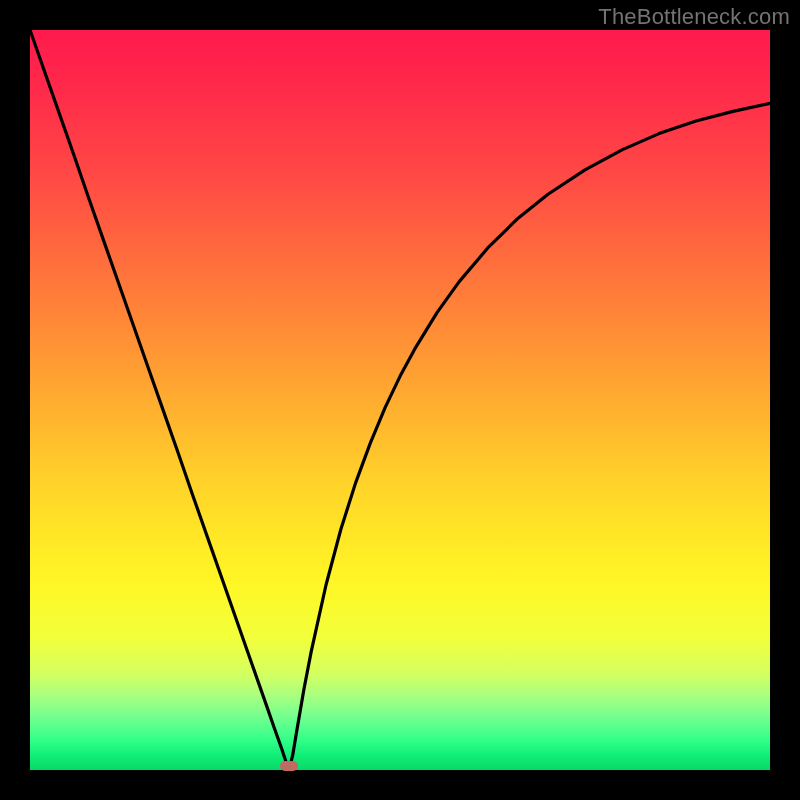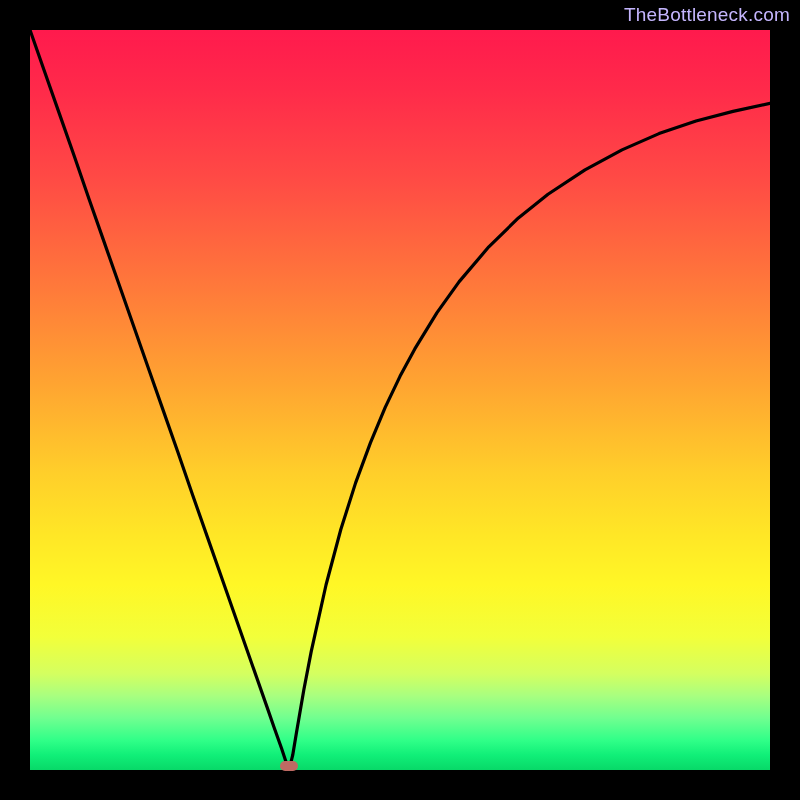--- a/index.html
+++ b/index.html
@@ -54,22 +54,22 @@
     position: absolute;
     width: 18px;
     height: 10px;
     border-radius: 5px;
     transform: translate(-50%, -50%);
   }
   .watermark {
     position: absolute;
     top: 4px;
     right: 10px;
-    color: #c4b5fd;
-    font-size: 19px;
+    color: #737373;
+    font-size: 22px;
     font-weight: 400;
     letter-spacing: 0.2px;
   }
 </style>
 </head>
 <body>
 
 <div class="frame">
 
   <div class="plot">

